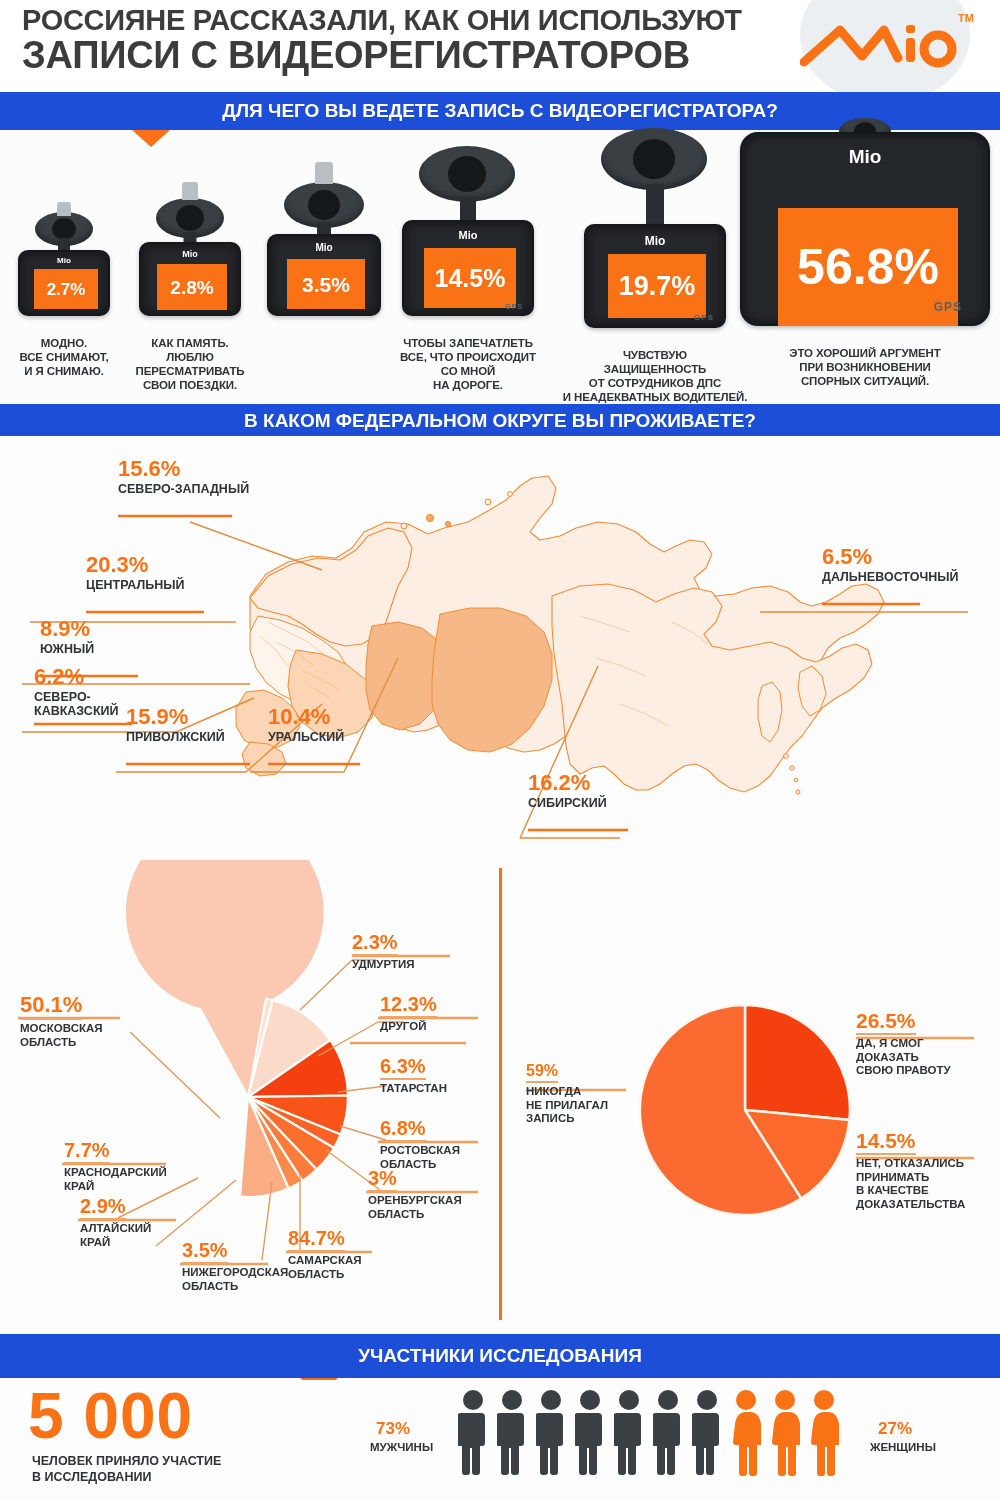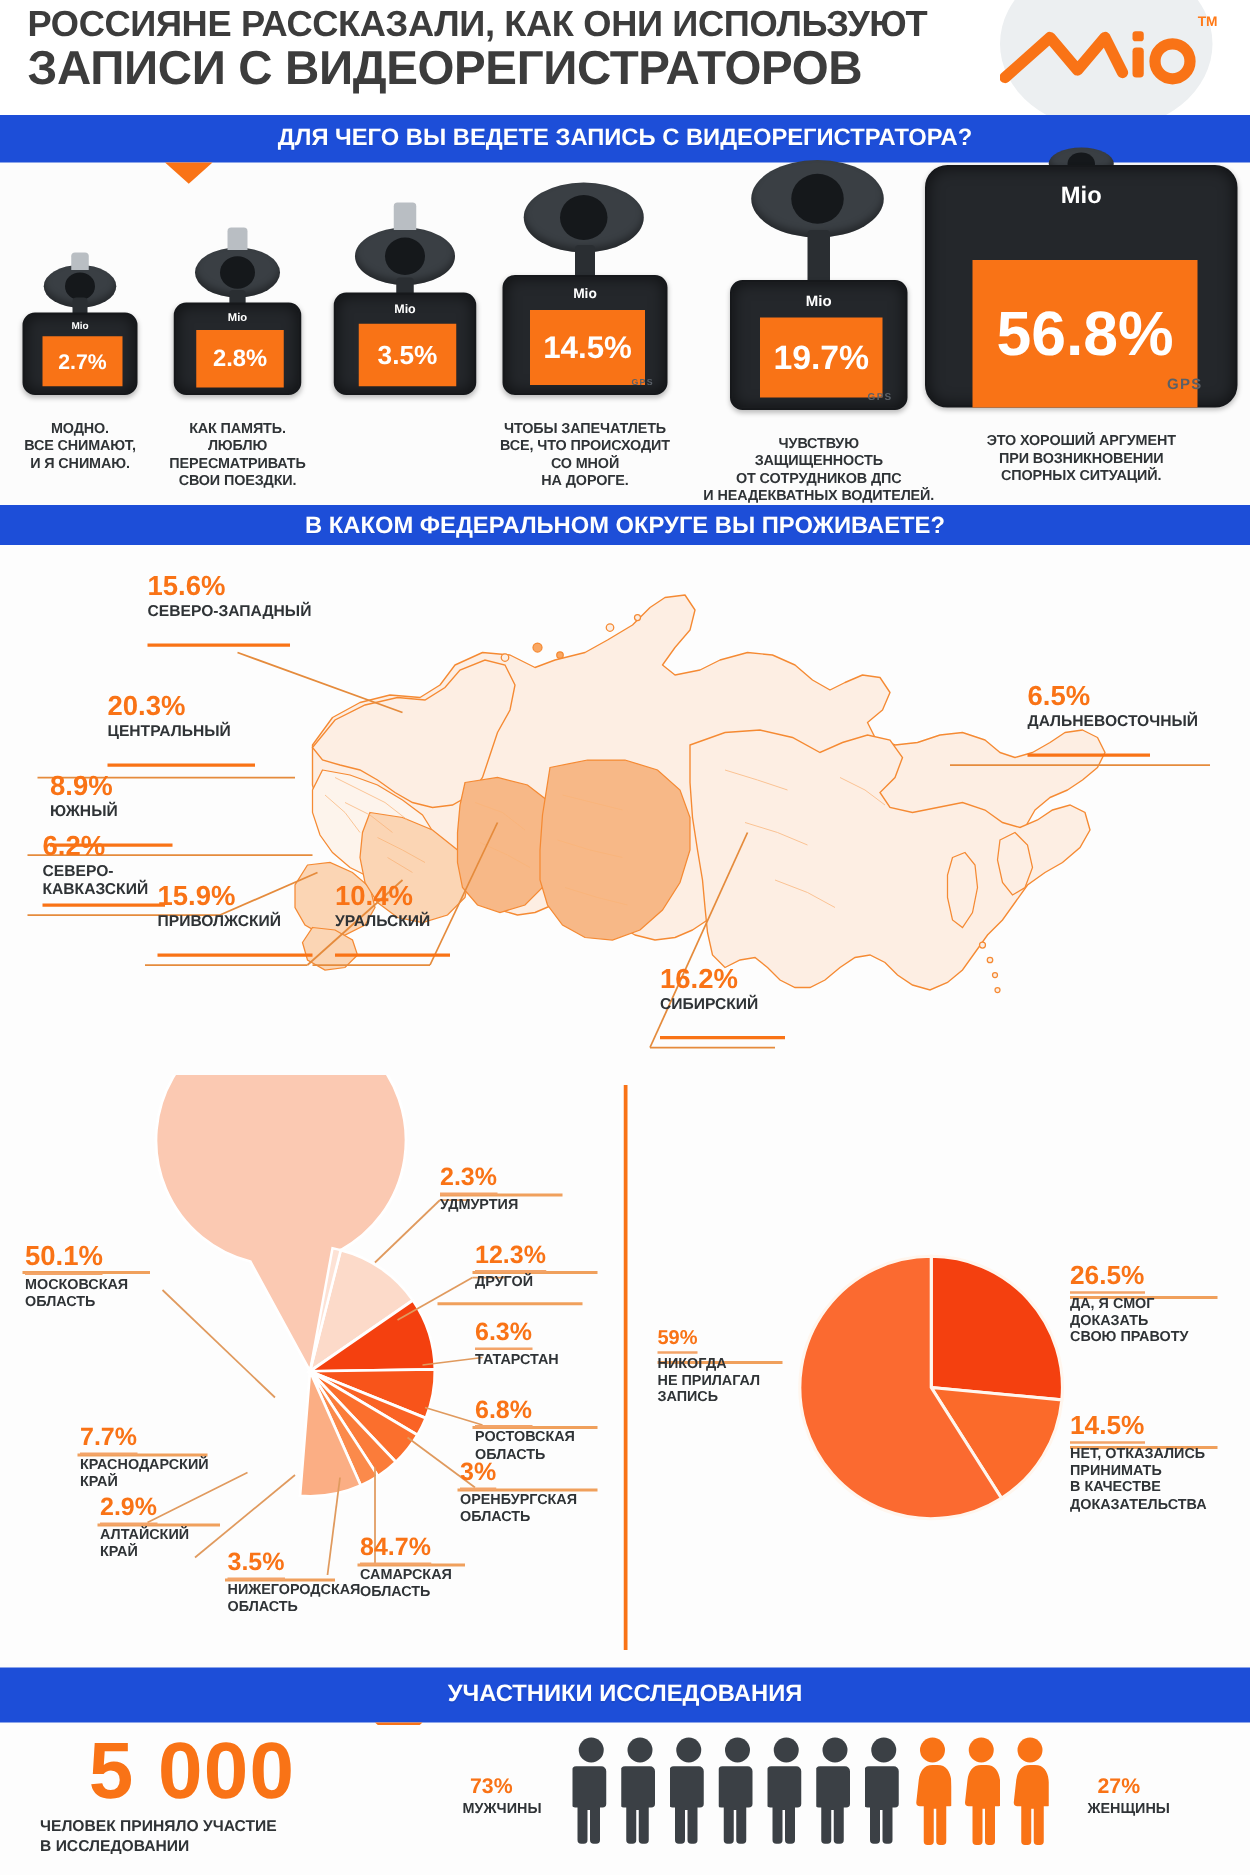--- a/index.html
+++ b/index.html
@@ -87,21 +87,21 @@
   .vdivider{ position:absolute; left:499px; top:8px; width:3px; height:452px; background:#f97316; }
 
   .pielabel{ position:absolute; }
   .pielabel .pct{ color:#f97316; font-weight:bold; font-size:20px; line-height:1; display:inline-block;
                   border-bottom:2.5px solid #f3a469; padding-bottom:2px; }
   .pielabel .nm{ color:#2f3336; font-weight:bold; font-size:11.5px; line-height:1.18; display:block; margin-top:2px; }
   .pielabel.r .pct, .pielabel.r .nm{ text-align:left; }
 
   
   .footer{ position:absolute; left:0; top:1380px; width:1000px; height:120px; background:#fdfdfd; }
-  .bignum{ position:absolute; left:28px; top:4px; color:#f97316; font-weight:bold; font-size:64px; letter-spacing:1px; line-height:1;margin-left:43px; }
+  .bignum{ position:absolute; left:28px; top:4px; color:#f97316; font-weight:bold; font-size:64px; letter-spacing:1px; line-height:1; }
   .bigsub{ position:absolute; left:32px; top:74px; color:#2f3336; font-weight:bold; font-size:12.5px; line-height:1.25; }
   .genderwrap{ position:absolute; left:370px; top:8px; width:560px; height:104px; }
   .gpct{ position:absolute; color:#f97316; font-weight:bold; font-size:17px; line-height:1; }
   .gnm{ position:absolute; color:#2f3336; font-weight:bold; font-size:11.5px; line-height:1; }
   .people{ position:absolute; left:88px; top:0px; display:flex; gap:9px; }
 
   svg{ display:block; }
 </style>
 </head>
 <body>

